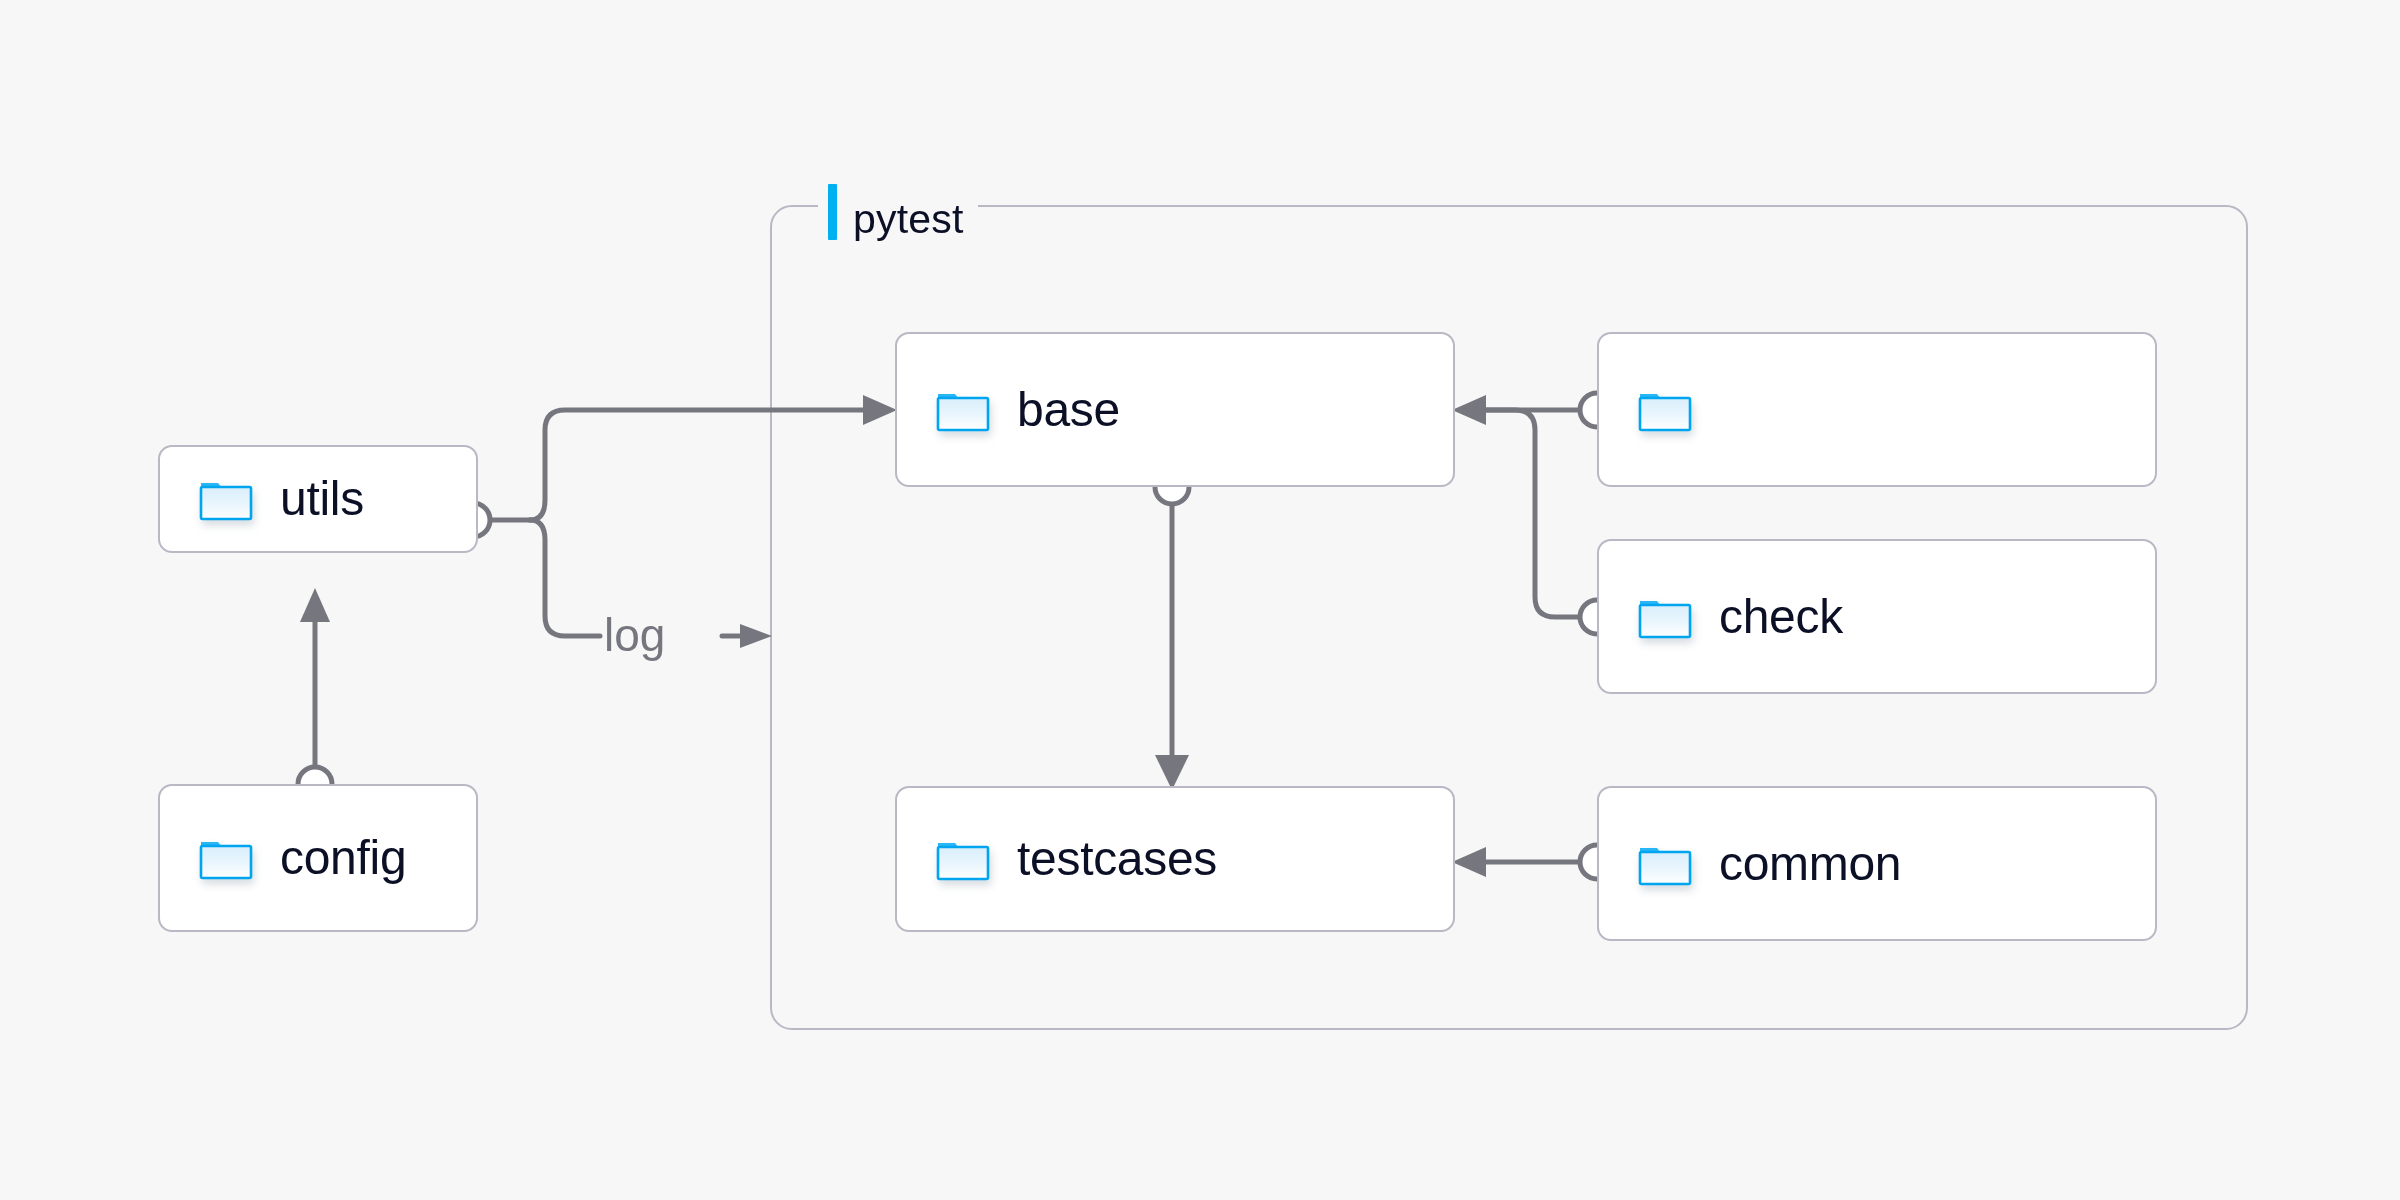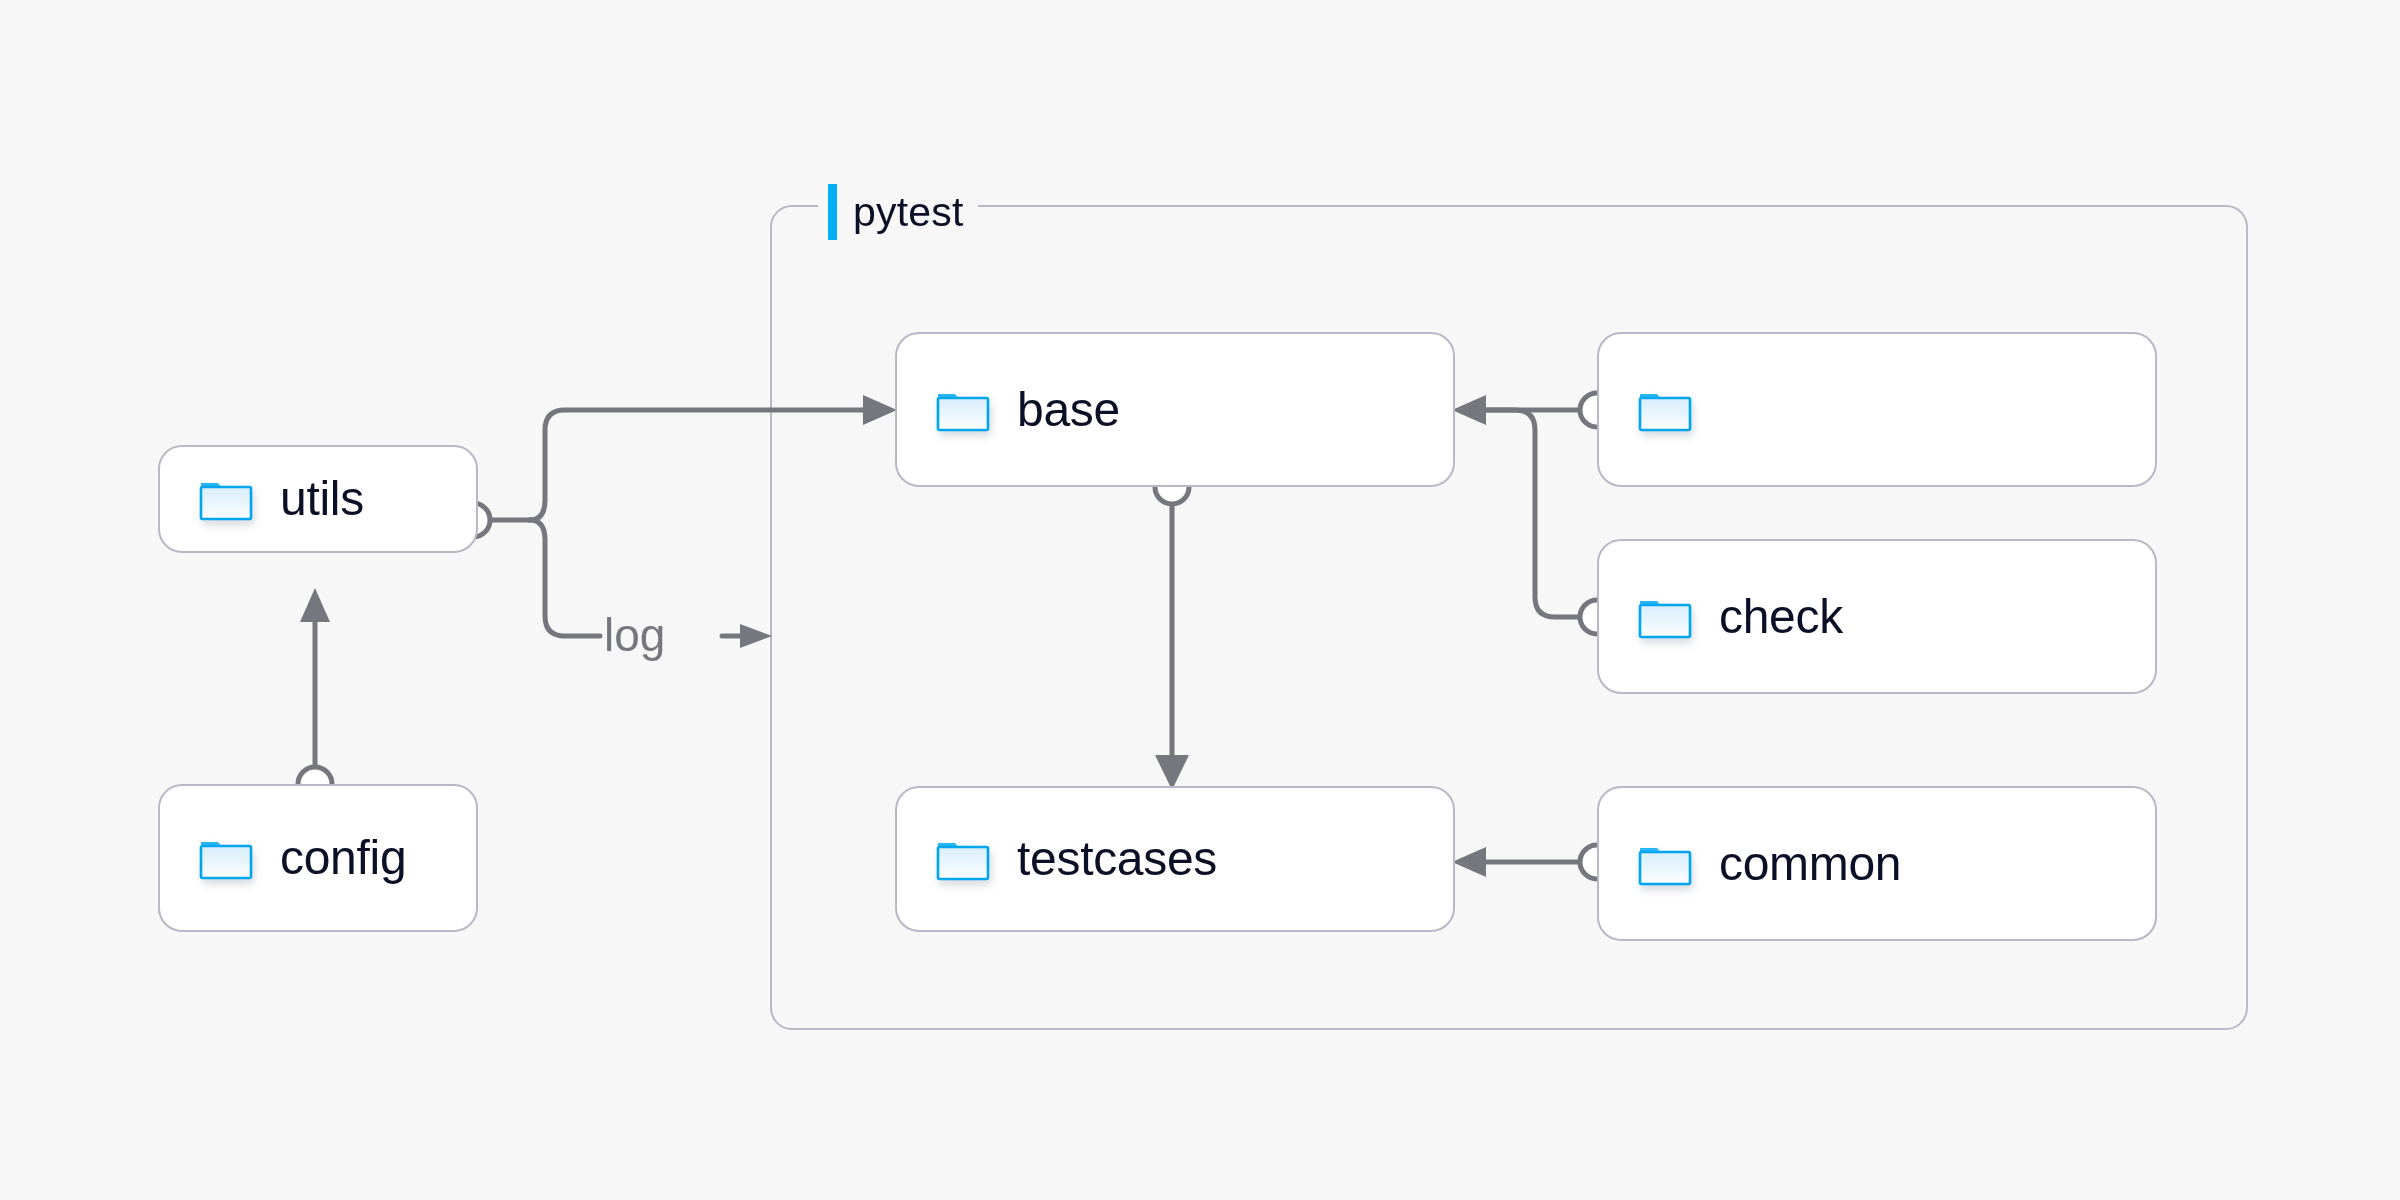--- a/index.html
+++ b/index.html
@@ -20,21 +20,21 @@
   .group-box {
     position: absolute;
     border: 2px solid #b9b8c4;
     border-radius: 22px;
     background: transparent;
     box-sizing: border-box;
   }
   .group-label {
     position: absolute;
     display: flex;
-    align-items: center;
+    align-items: flex-end;
     gap: 16px;
     background: #f7f7f8;
     padding: 0 14px 0 10px;
     height: 56px;
   }
   .group-accent-bar {
     width: 9px;
     height: 56px;
     background: #00b0f0;
     border-radius: 1px;
@@ -46,21 +46,21 @@
     font-weight: 400;
     letter-spacing: 0.2px;
     line-height: 1;
     white-space: nowrap;
   }
   
   .node {
     position: absolute;
     background: #ffffff;
     border: 2px solid #b9b8c4;
-    border-radius: 24px;
+    border-radius: 14px;
     box-sizing: border-box;
     display: flex;
     align-items: center;
     padding-left: 38px;
     gap: 26px;
   }
   .node-label {
     font-size: 48px;
     color: #0b1026;
     font-weight: 400;

